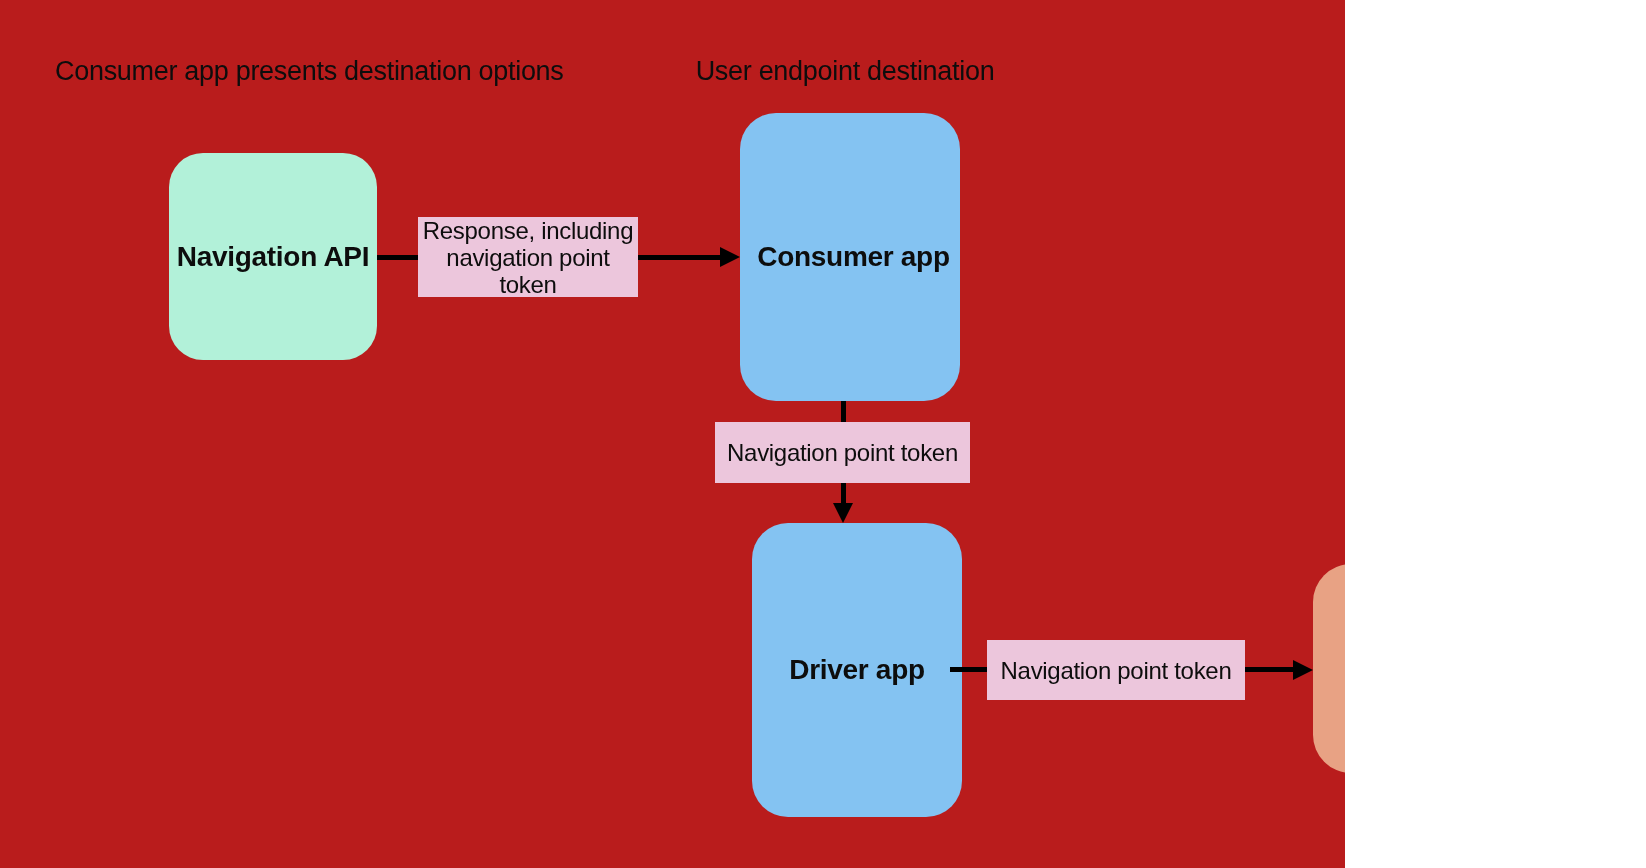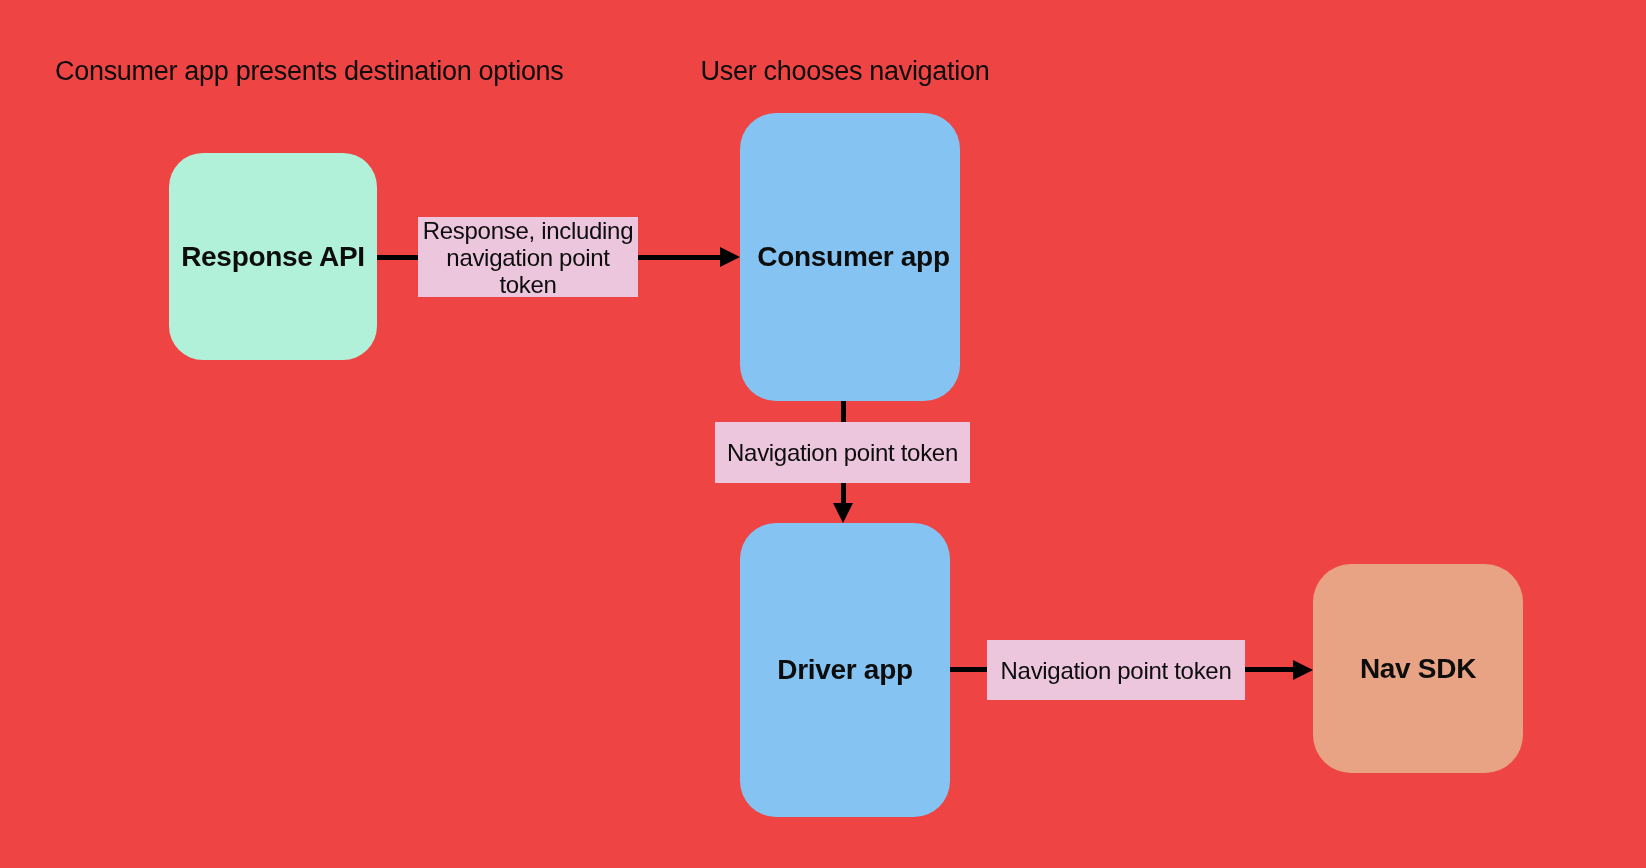--- a/index.html
+++ b/index.html
@@ -4,23 +4,23 @@
 <style>
   html, body {
     margin: 0;
     padding: 0;
     background: #ffffff;
     font-family: "Liberation Sans", sans-serif;
     color: #0d0d0d;
   }
   .stage {
     position: relative;
-    width: 1646px;
+    width: 1345px;
     height: 868px;
-    background: #ef4444;
+    background: #b91c1c;
     overflow: hidden;
   }
   .stage-header {
     position: absolute;
     top: 54px;
     font-size: 27px;
     line-height: 34px;
     letter-spacing: -0.3px;
     white-space: nowrap;
     color: #0d0d0d;
@@ -68,31 +68,31 @@
   .head-a { left: 720px;  top: 247px; }
   .head-v { left: 833px;  top: 503px; }
   .head-b { left: 1293px; top: 660px; }
 </style>
 </head>
 <body>
 
 <div class="stage">
 
   <div class="stage-header" style="left:55px;">Consumer app presents destination options</div>
-  <div class="stage-header centered" style="left:845px;">User chooses navigation</div>
+  <div class="stage-header centered" style="left:845px;">User endpoint destination</div>
 
   <div class="node node-geocoding" style="background-color: rgb(178, 241, 217);">
-    <span>Response API</span>
+    <span>Navigation API</span>
   </div>
 
   <div class="node node-consumer" style="background-color: rgb(132, 195, 242);">
     <span>Consumer app</span>
   </div>
 
-  <div class="node node-driver" style="background-color: rgb(132, 195, 242);">
+  <div class="node node-driver" style="background-color: rgb(132, 195, 242); margin-left: 12px;">
     <span>Driver app</span>
   </div>
 
   <div class="node node-navsdk" style="background-color: rgb(232, 162, 132);">
     <span>Nav SDK</span>
   </div>
 
   <div class="arrow-line line-a1"></div>
   <div class="edge-label edge-label-1" style="background-color: rgb(236, 198, 220);">Response, including navigation point token</div>
   <div class="arrow-line line-a2"></div>

